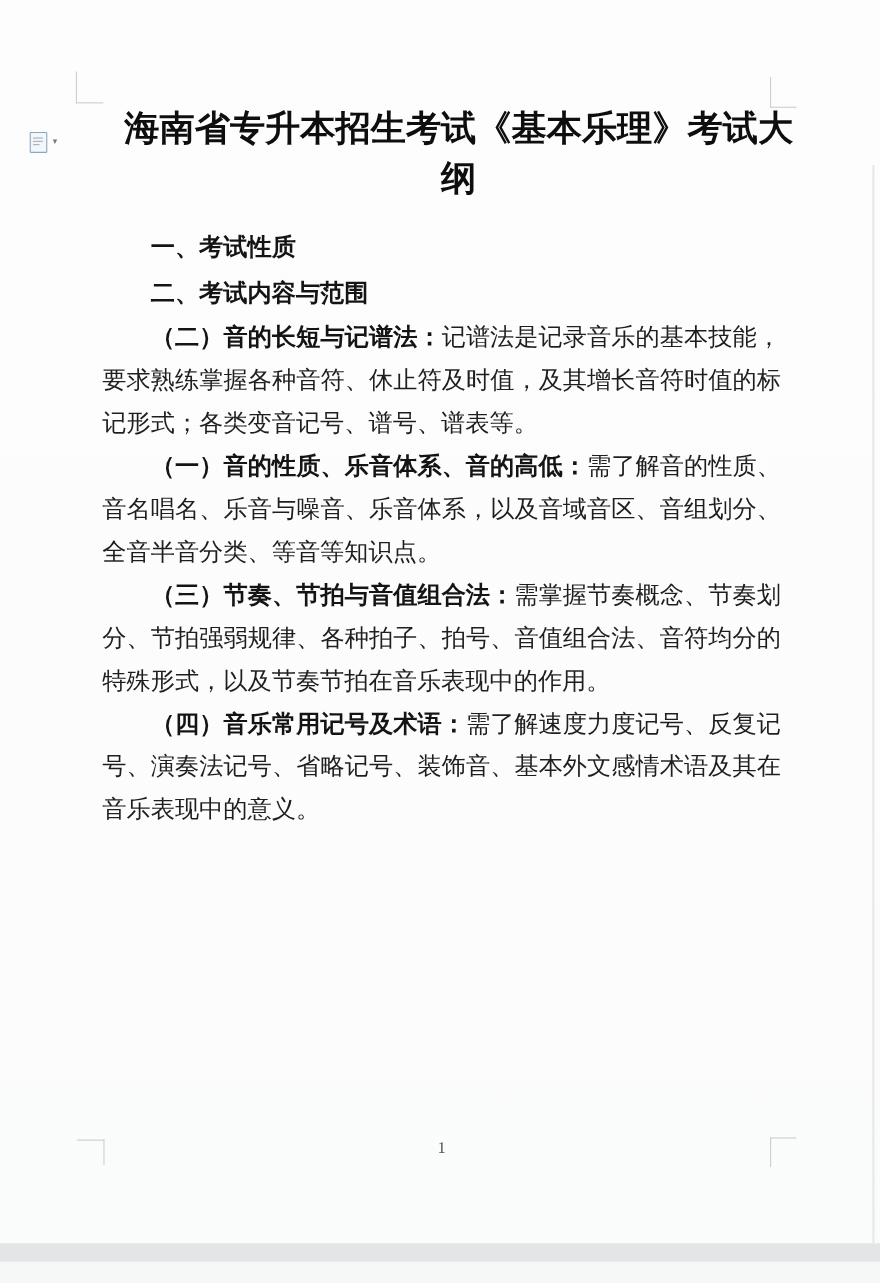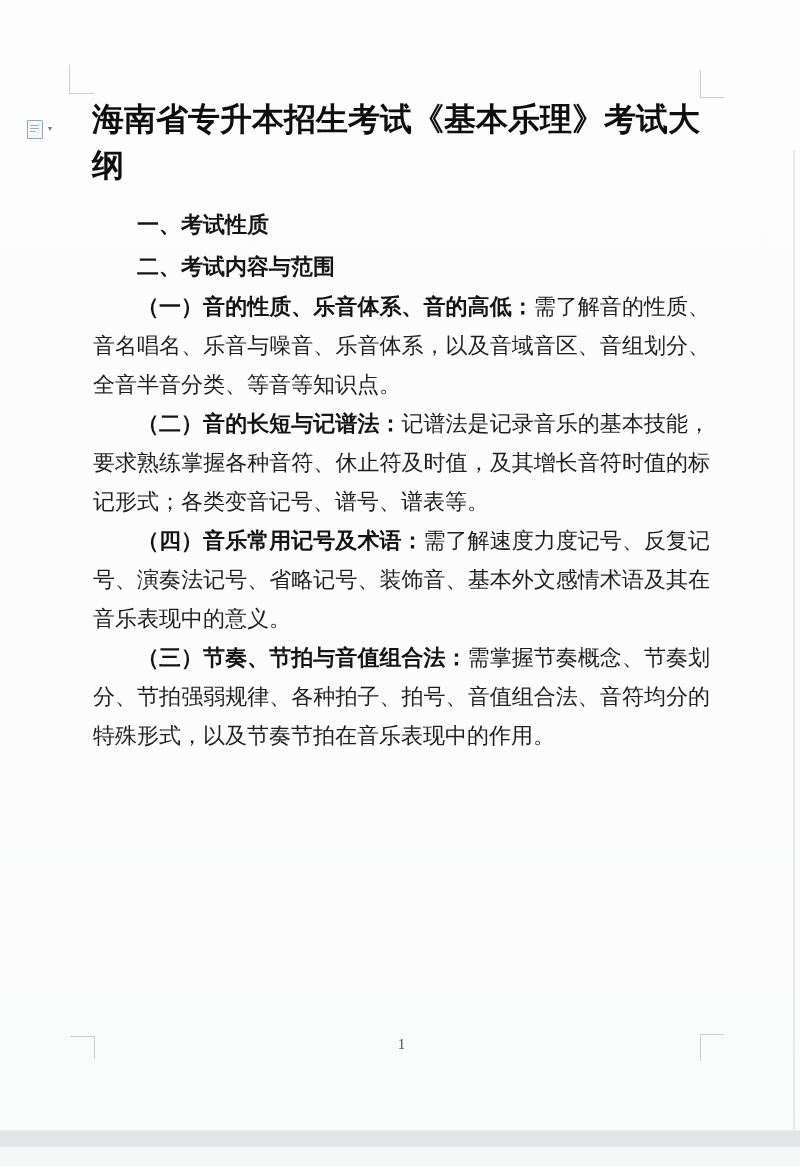--- a/index.html
+++ b/index.html
@@ -47,27 +47,28 @@
   }
   .paste-doc::before { top: 4px;  width: 9px; box-shadow: 0 3px 0 #9fb0c0; }
   .paste-doc::after  { top: 10px; width: 6px; }
   .paste-caret {
     font-family: "DejaVu Sans", sans-serif;
     font-size: 8px; color: #6d7a86; line-height: 1;
   }
 
   
   .doc-title {
-    position: absolute; left: 92px; top: 96px; width: 626px;
-    text-align: left;
+    position: absolute; left: 104px; top: 96px; width: 626px;
+    text-align: center;
     font-size: 32px; font-weight: 700;
     color: #0e0e0e;
     letter-spacing: 0px;
     margin: 0;
     line-height: 1.45;
+    font-family: Liberation Mono, monospace;
   }
 
   
   .content {
     position: absolute; left: 93px; top: 203px; width: 617px;
     color: #1e1e1e;
     font-size: 22px;
     text-align: justify;
   }
   .content h2 {
@@ -126,27 +127,27 @@
   <h1 class="doc-title">海南省专升本招生考试《基本乐理》考试大纲</h1>
 
   <div class="content">
 
     <h2>一、考试性质</h2>
 
 
     <h2 class="h2-sec2">二、考试内容与范围</h2>
 
 
+    <p class="tight"><span class="lead">（二）音的长短与记谱法：</span><span>记谱法是记录音乐的基本技能，要求熟练掌握各种音符、休止符及时值，及其增长音符时值的标记形式；各类变音记号、谱号、谱表等。</span></p>
+
     <p class="tight"><span class="lead">（一）音的性质、乐音体系、音的高低：</span><span>需了解音的性质、音名唱名、乐音与噪音、乐音体系，以及音域音区、音组划分、全音半音分类、等音等知识点。</span></p>
 
-    <p class="tight"><span class="lead">（二）音的长短与记谱法：</span><span>记谱法是记录音乐的基本技能，要求熟练掌握各种音符、休止符及时值，及其增长音符时值的标记形式；各类变音记号、谱号、谱表等。</span></p>
+    <p class="tight"><span class="lead">（三）节奏、节拍与音值组合法：</span><span>需掌握节奏概念、节奏划分、节拍强弱规律、各种拍子、拍号、音值组合法、音符均分的特殊形式，以及节奏节拍在音乐表现中的作用。</span></p>
 
     <p class="tight"><span class="lead">（四）音乐常用记号及术语：</span><span>需了解速度力度记号、反复记号、演奏法记号、省略记号、装饰音、基本外文感情术语及其在音乐表现中的意义。</span></p>
-
-    <p class="tight"><span class="lead">（三）节奏、节拍与音值组合法：</span><span>需掌握节奏概念、节奏划分、节拍强弱规律、各种拍子、拍号、音值组合法、音符均分的特殊形式，以及节奏节拍在音乐表现中的作用。</span></p>
 
   </div>
 
   <div class="page-number">1</div>
 
   <div class="page-edge-right"></div>
   <div class="page-gap-band"></div>
   <div class="next-page-top"></div>
 
 </div>

